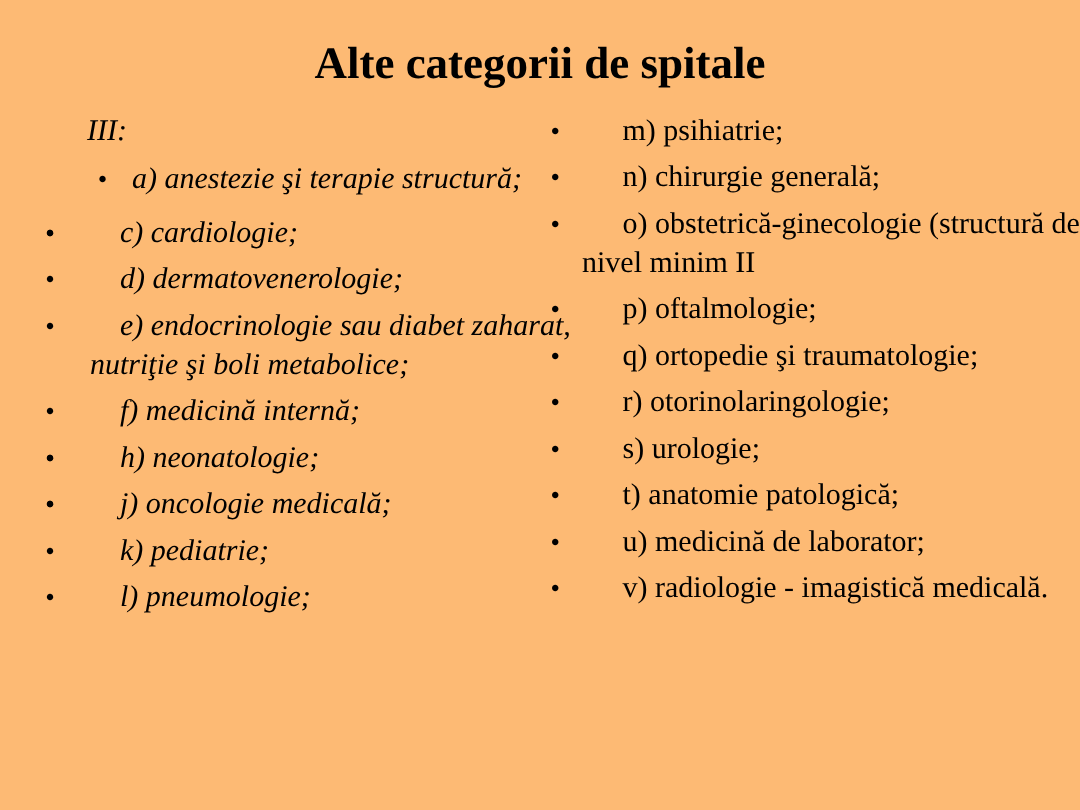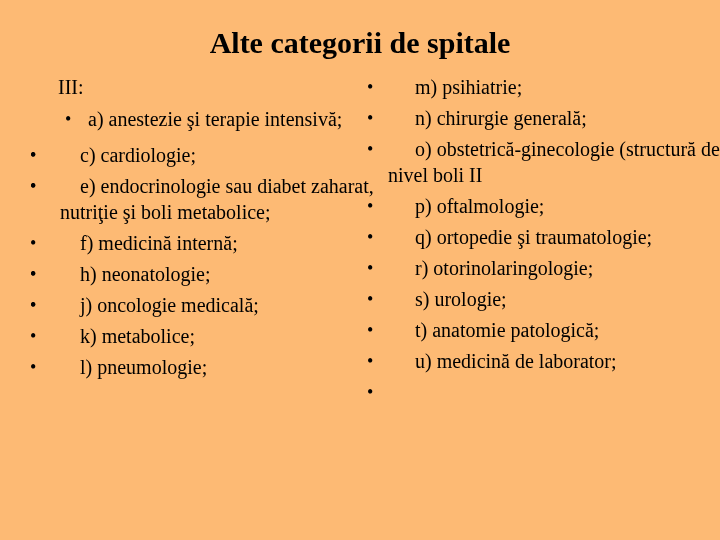--- a/index.html
+++ b/index.html
@@ -28,20 +28,21 @@
   }
   .col {
     position: absolute;
     font-size: 20px;
     line-height: 26px;
   }
   .col-left {
     left: 0;
     top: 74px;
     width: 390px;
+    font-style: italic;
   }
   .col-right {
     left: 360px;
     top: 74px;
     width: 360px;
   }
   .list-header {
     padding-left: 58px;
     margin-bottom: 6px;
   }
@@ -84,32 +85,33 @@
 
 <div class="slide">
 
   <div class="slide-title">Alte categorii de spitale</div>
 
   <div class="col col-left">
     <div class="list-header">III:</div>
 
     <div class="item item-a">
       <span class="bullet">•</span>
-      <span>a) anestezie şi terapie intensivă;</span>
+      <span>a) anestezie şi terapie structură;</span>
     </div>
 
     <div class="item">
       <span class="bullet">•</span>
     </div>
     <div class="item">
       <span class="bullet">•</span>
       <span>c) cardiologie;</span>
     </div>
     <div class="item">
       <span class="bullet">•</span>
+      <span>d) dermatovenerologie;</span>
     </div>
     <div class="item">
       <span class="bullet">•</span>
       <span>e) endocrinologie sau diabet zaharat, nutriţie şi boli metabolice;</span>
     </div>
     <div class="item">
       <span class="bullet">•</span>
       <span>f) medicină internă;</span>
     </div>
     <div class="item">
@@ -121,40 +123,40 @@
     </div>
     <div class="item">
       <span class="bullet">•</span>
     </div>
     <div class="item">
       <span class="bullet">•</span>
       <span>j) oncologie medicală;</span>
     </div>
     <div class="item">
       <span class="bullet">•</span>
-      <span>k) metabolice;</span>
+      <span>k) pediatrie;</span>
     </div>
     <div class="item">
       <span class="bullet">•</span>
       <span>l) pneumologie;</span>
     </div>
   </div>
 
   <div class="col col-right">
     <div class="item-r">
       <span class="bullet">•</span>
       <span>m) psihiatrie;</span>
     </div>
     <div class="item-r">
       <span class="bullet">•</span>
       <span>n) chirurgie generală;</span>
     </div>
     <div class="item-r">
       <span class="bullet">•</span>
-      <span>o) obstetrică-ginecologie (structură de nivel boli II</span>
+      <span>o) obstetrică-ginecologie (structură de nivel minim II</span>
     </div>
     <div class="item-r">
       <span class="bullet">•</span>
       <span>p) oftalmologie;</span>
     </div>
     <div class="item-r">
       <span class="bullet">•</span>
       <span>q) ortopedie şi traumatologie;</span>
     </div>
     <div class="item-r">
@@ -168,16 +170,17 @@
     <div class="item-r">
       <span class="bullet">•</span>
       <span>t) anatomie patologică;</span>
     </div>
     <div class="item-r">
       <span class="bullet">•</span>
       <span>u) medicină de laborator;</span>
     </div>
     <div class="item-r">
       <span class="bullet">•</span>
+      <span>v) radiologie - imagistică medicală.</span>
     </div>
   </div>
 
 </div>
 
 </body></html>

